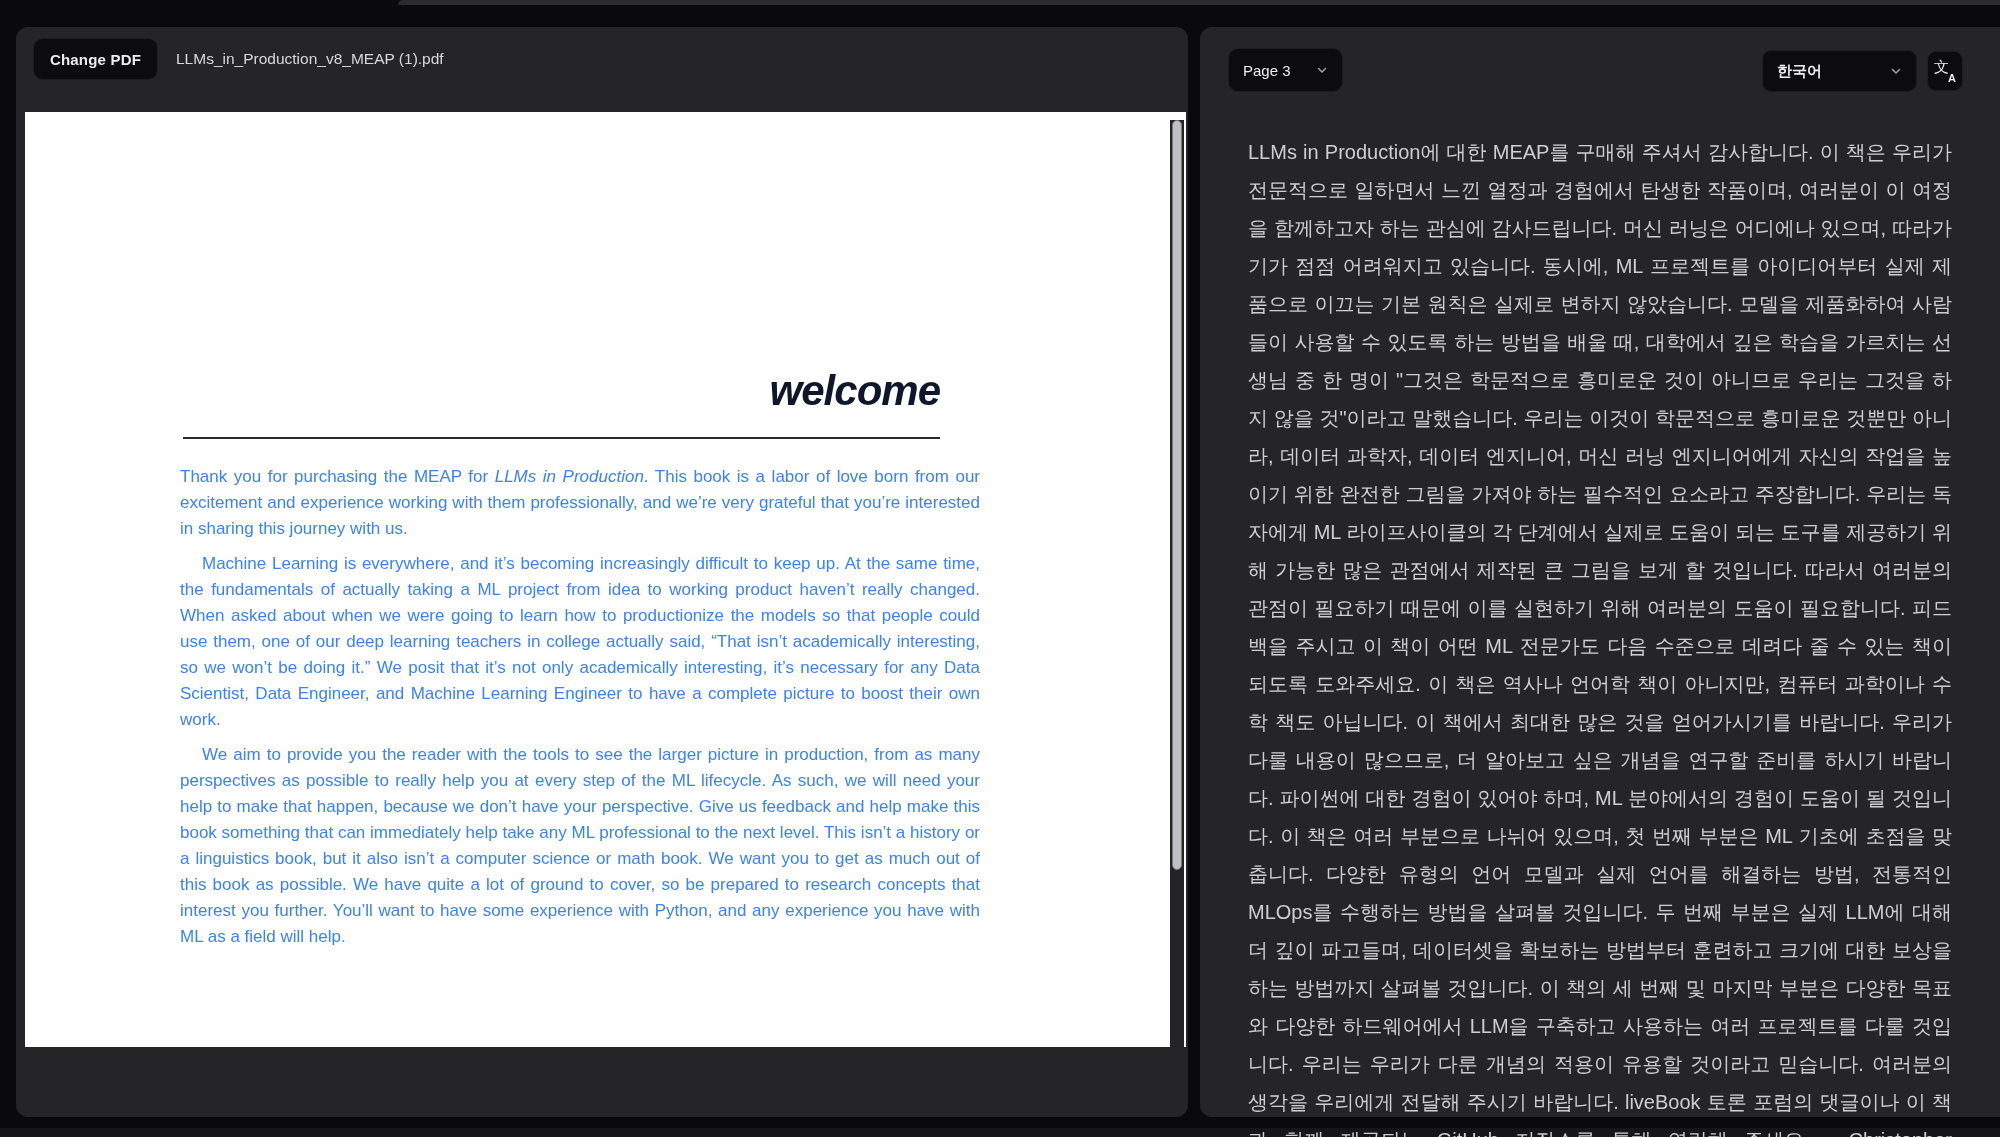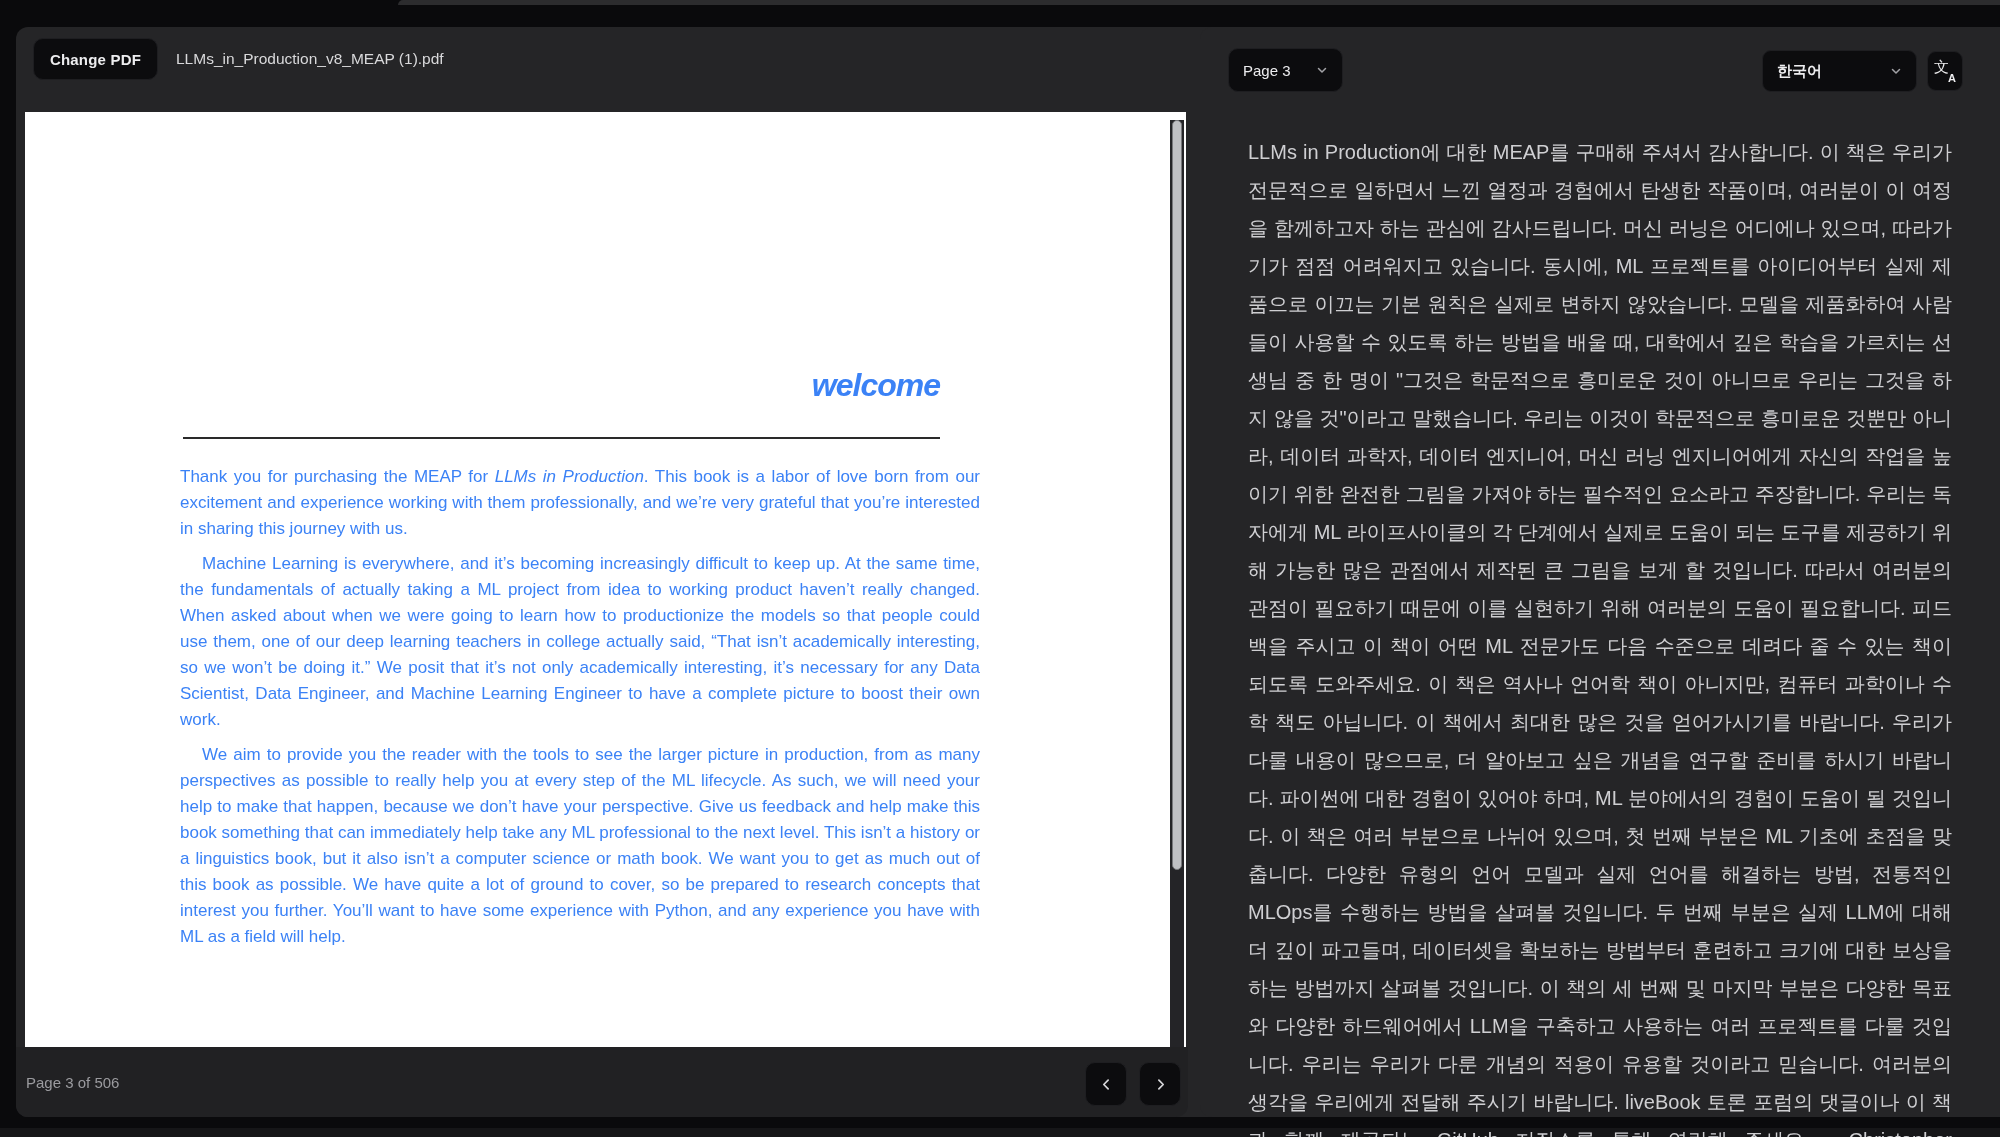--- a/index.html
+++ b/index.html
@@ -14,21 +14,21 @@
     position:absolute;left:398px;top:0;width:1602px;height:5px;
     background:#2c2c2e;border-radius:8px 0 0 0;
   }
   .chrome-bottom{
     position:absolute;left:0;top:1128px;width:2000px;height:9px;background:#161618;
   }
   
   .pane{
     position:absolute;top:27px;height:1090px;background:#252527;border-radius:12px;
   }
-  .pane-left{left:16px;width:1172px;padding-left:39px;}
+  .pane-left{left:16px;width:1172px;}
   .pane-right{left:1200px;width:844px;}
 
   
   .btn{
     background:#0c0c0e;border:1px solid #1e1e21;border-radius:10px;
     color:#ededef;display:flex;align-items:center;justify-content:center;
     box-sizing:border-box;cursor:default;
   }
   .change-pdf{
     position:absolute;left:17px;top:11px;width:125px;height:42px;
@@ -39,22 +39,22 @@
     color:#d9d9db;font-size:15.5px;
   }
 
   
   .pdf-page{
     position:absolute;left:9px;top:85px;width:1161px;height:935px;
     background:#ffffff;overflow:hidden;
   }
   .pdf-title{
     position:absolute;right:246px;top:255px;
-    font-size:32px;font-weight:700;font-style:italic;letter-spacing:-1px;
-    color:#3b82f6;
+    font-size:42px;font-weight:700;font-style:italic;letter-spacing:-1px;
+    color:#0f172a;
   }
   .pdf-rule{
     position:absolute;left:158px;top:325px;width:757px;height:2px;background:#2a2a2a;
   }
   .pdf-body{
     position:absolute;left:155px;top:352px;width:800px;
     color:#3b82f6;font-size:17px;line-height:26px;text-align:justify;
   }
   .pdf-body p{margin:0 0 9px 0;}
   .pdf-body p.indent{text-indent:22px;}
@@ -127,33 +127,20 @@
     <div class="pdf-body">
       <p><span>Thank you for purchasing the MEAP for </span><span class="it">LLMs in Production</span><span>. This book is a labor of love born from our excitement and experience working with them professionally, and we’re very grateful that you’re interested in sharing this journey with us.</span></p>
       <p class="indent">Machine Learning is everywhere, and it’s becoming increasingly difficult to keep up. At the same time, the fundamentals of actually taking a ML project from idea to working product haven’t really changed. When asked about when we were going to learn how to productionize the models so that people could use them, one of our deep learning teachers in college actually said, “That isn’t academically interesting, so we won’t be doing it.” We posit that it’s not only academically interesting, it’s necessary for any Data Scientist, Data Engineer, and Machine Learning Engineer to have a complete picture to boost their own work.</p>
       <p class="indent">We aim to provide you the reader with the tools to see the larger picture in production, from as many perspectives as possible to really help you at every step of the ML lifecycle. As such, we will need your help to make that happen, because we don’t have your perspective. Give us feedback and help make this book something that can immediately help take any ML professional to the next level. This isn’t a history or a linguistics book, but it also isn’t a computer science or math book. We want you to get as much out of this book as possible. We have quite a lot of ground to cover, so be prepared to research concepts that interest you further. You’ll want to have some experience with Python, and any experience you have with ML as a field will help.</p>
     </div>
   </div>
 
   <div class="pdf-scroll-gutter"></div>
   <div class="pdf-scroll-thumb"></div>
 
-  <div class="left-footer">
-    <div class="page-status">Page 3 of 506</div>
-    <button class="btn nav-btn nav-prev">
-      <svg class="chev" width="13" height="13" viewBox="0 0 12 12">
-          <path d="M7.5 2 L3.5 6 L7.5 10" stroke="#d6d6d9" stroke-width="1.6" fill="none" stroke-linecap="round" stroke-linejoin="round"></path>
-        </svg>
-    </button>
-    <button class="btn nav-btn nav-next">
-      <svg class="chev" width="13" height="13" viewBox="0 0 12 12">
-          <path d="M4.5 2 L8.5 6 L4.5 10" stroke="#d6d6d9" stroke-width="1.6" fill="none" stroke-linecap="round" stroke-linejoin="round"></path>
-        </svg>
-    </button>
-  </div>
 </div>
 
 <div class="pane pane-right">
 
   <div class="btn page-select">
     <span>Page 3</span>
     <svg class="chev" width="12" height="12" viewBox="0 0 12 12">
         <path d="M2.5 4.5 L6 8 L9.5 4.5" stroke="#a2a2a6" stroke-width="1.5" fill="none" stroke-linecap="round" stroke-linejoin="round"></path>
       </svg>
   </div>

